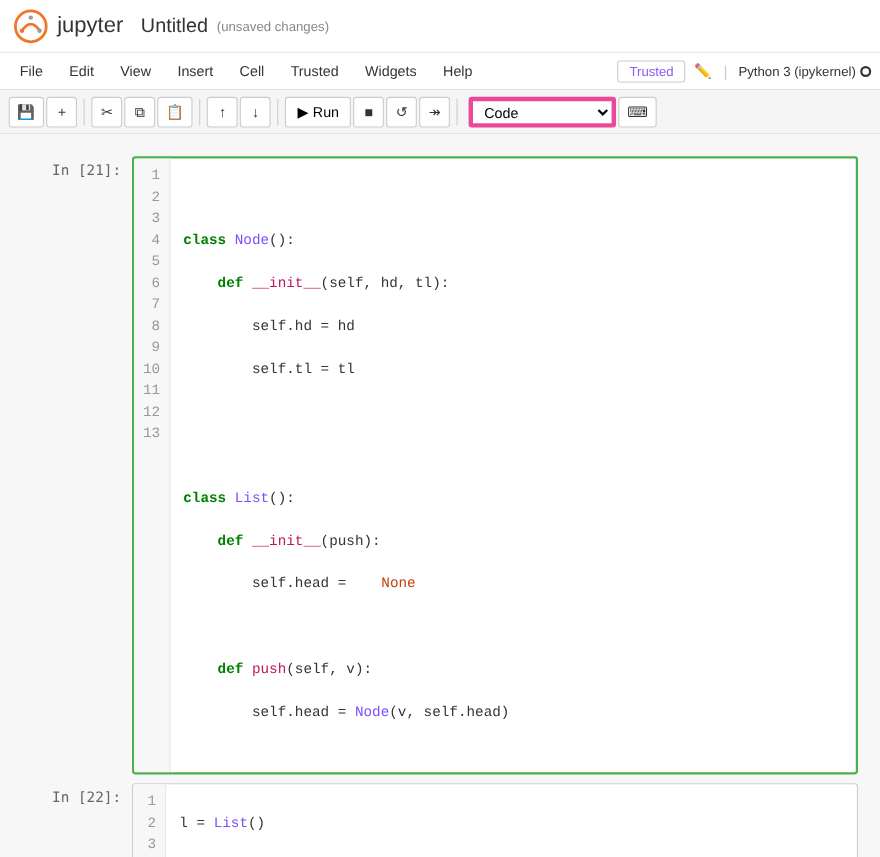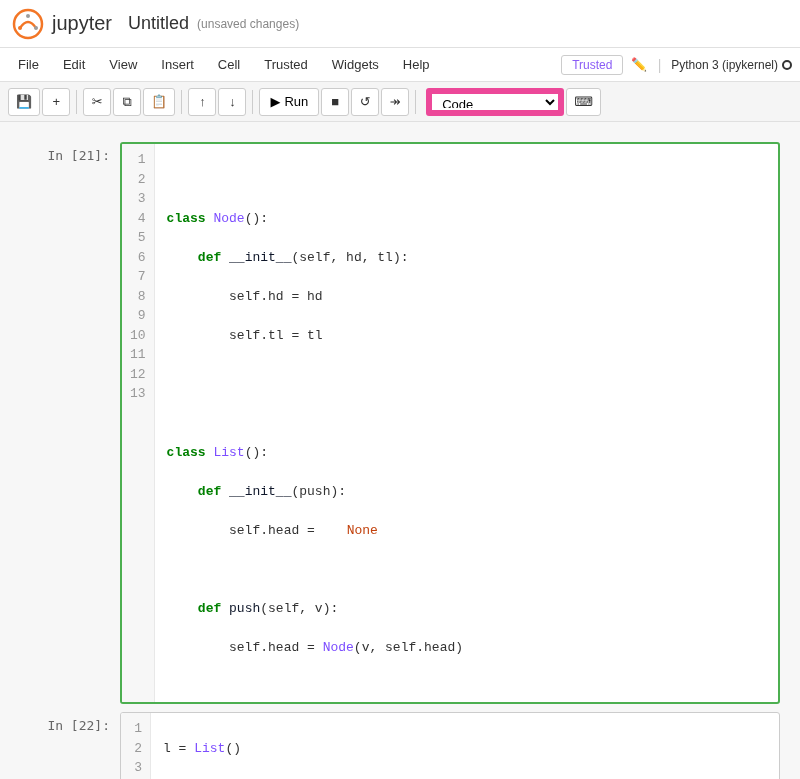--- a/index.html
+++ b/index.html
@@ -138,21 +138,21 @@
       gap: 4px;
       border: 1px solid #ccc;
       background: #fff;
       padding: 3px 10px;
       border-radius: 3px;
       cursor: pointer;
       font-size: 13px;
       height: 28px;
     }
     #cell-type-select {
-      border: 6px solid #ec4899;
+      border: 4px solid #ec4899;
       background: #fff;
       padding: 2px 6px;
       border-radius: 3px;
       font-size: 13px;
       height: 28px;
       cursor: pointer;
       margin-left: 4px;
     }
     #keyboard-icon {
       border: 1px solid #ccc;
@@ -227,21 +227,21 @@
       font-family: Liberation Mono, monospace;
     }
     .code-content div {
       line-height: 1.5;
       min-height: 1.5em;
     }
 
     
     .kw { color: #008000; font-weight: bold; }      
     .cn { color: #7c4dff; }                          
-    .fn { color: #0f172a; }
+    .fn { color: #be185d; }
     .kw2 { color: #c2410c; padding-left: 24px; }
     .plain { color: #333; }
   </style>
 </head>
 <body>
 
 <div id="header">
   <div id="header-left">
 
     <svg class="jupyter-logo" viewBox="0 0 32 32" xmlns="http://www.w3.org/2000/svg">

